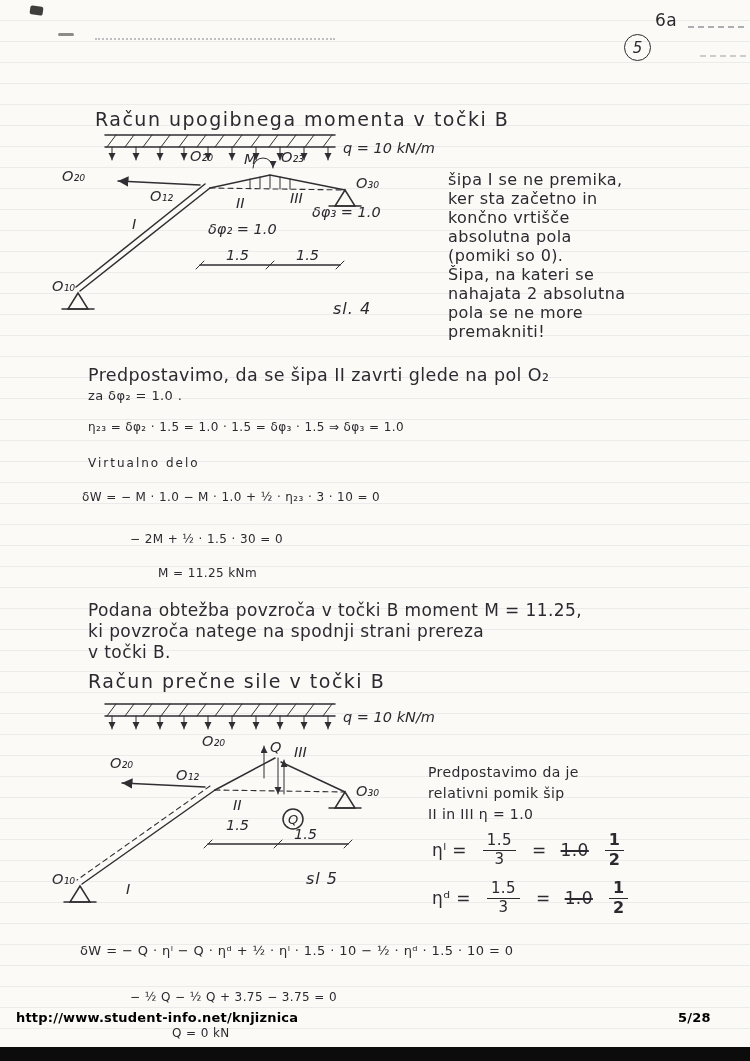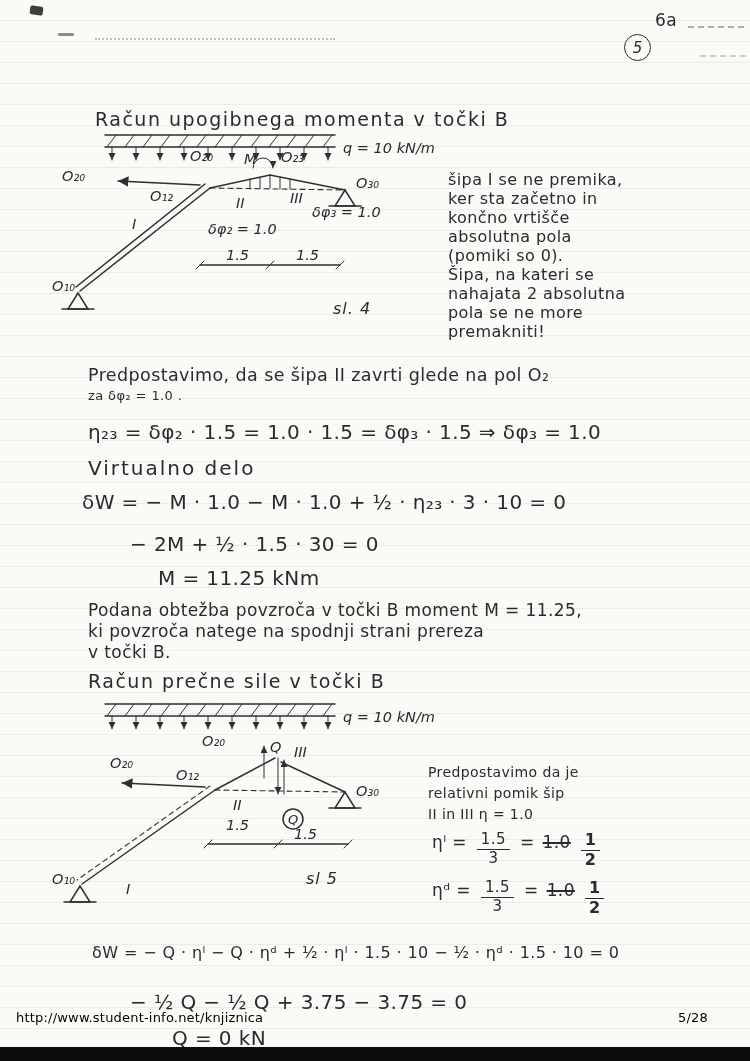--- a/index.html
+++ b/index.html
@@ -4,32 +4,32 @@
 <style>
   *{margin:0;padding:0;box-sizing:border-box}
   body{background:#9a9a9a}
   .page{position:relative;width:750px;height:1061px;margin:0 auto;background:#fbfaf6;overflow:hidden;
         font-family:"DejaVu Sans",sans-serif;
         background-image:repeating-linear-gradient(to bottom,transparent 0,transparent 20px,
           rgba(100,105,135,0.10) 20px,rgba(100,105,135,0.10) 21px)}
   .abs{position:absolute}
   .hw{color:#2a2a30;letter-spacing:.4px;white-space:nowrap}
   .title{font-size:19px;letter-spacing:1.5px}
-  .eq{font-size:20px}
+  .eq{font-size:12px}
   .note{font-size:16px;line-height:19px}
   .note2{font-size:14px;line-height:21px}
   .concl{font-size:17px}
-  .eta-row{display:flex;align-items:flex-start;gap:8px;font-size:17px}
+  .eta-row{display:flex;align-items:center;gap:14px;font-size:17px}
   .frac{display:inline-flex;flex-direction:column;align-items:center;line-height:1.05;margin:0 2px;font-size:15px}
   .frac .fnum{border-bottom:1.5px solid #2a2a30;padding:0 4px 1px}
   .frac .fden{padding-top:1px}
   .strike{text-decoration:line-through;text-decoration-thickness:2px}
   .circled{width:27px;height:27px;border:1.7px solid #2a2a30;border-radius:50%;display:flex;
            align-items:center;justify-content:center;font-size:15px;font-style:italic;color:#2a2a30}
-  .footer{font-weight:normal;font-size:13px;color:#000;font-style:normal;letter-spacing:.2px}
+  .footer{font-weight:bold;font-size:13px;color:#000;font-style:normal;letter-spacing:.2px}
   .fig{position:absolute;overflow:visible}
   .fig line,.fig path,.fig polygon,.fig circle{stroke:#2f2f33;stroke-width:1.5;fill:none;stroke-linecap:round}
   .fig .dash{stroke-dasharray:5 4;stroke-width:1.1}
   .fig .thin{stroke-width:1}
   .fig text{font-family:"DejaVu Sans",sans-serif;font-style:italic;font-size:14.5px;fill:#2a2a30;stroke:none}
   .fig .cap{font-size:16px;letter-spacing:1px}
   .scan-bottom{position:absolute;left:0;right:0;top:1047px;height:14px;background:#0c0c0c}
   .dashline{position:absolute;border-top:2px dashed rgba(80,80,95,.45)}
   .dotline{position:absolute;border-top:2px dotted rgba(80,80,95,.35)}
   .blob{position:absolute;background:#1c1c1c;border-radius:2px}
@@ -233,21 +233,21 @@
         <span class="fden">3</span>
       </span>
     <span>=</span>
     <span class="strike">1.0</span>
     <span class="frac" style="font-size:16px;font-weight:bold">
         <span class="fnum">1</span>
         <span class="fden">2</span>
       </span>
   </div>
 
-  <div class="abs hw" style="left:92px;top:943px;font-size:16px">δW = − Q · ηˡ − Q · ηᵈ + ½ · ηˡ · 1.5 · 10 − ½ · ηᵈ · 1.5 · 10 = 0</div>
+  <div class="abs hw" style="left:80px;top:943px;font-size:13px">δW = − Q · ηˡ − Q · ηᵈ + ½ · ηˡ · 1.5 · 10 − ½ · ηᵈ · 1.5 · 10 = 0</div>
   <div class="abs hw eq" style="left:130px;top:990px">− ½ Q − ½ Q + 3.75 − 3.75 = 0</div>
   <div class="abs hw eq" style="left:172px;top:1026px">Q = 0 kN</div>
 
   <div class="abs footer" style="left:16px;top:1010px">http://www.student-info.net/knjiznica</div>
   <div class="abs footer" style="left:678px;top:1010px">5/28</div>
 
   <div class="scan-bottom"></div>
 </div>
 
 </body></html>

